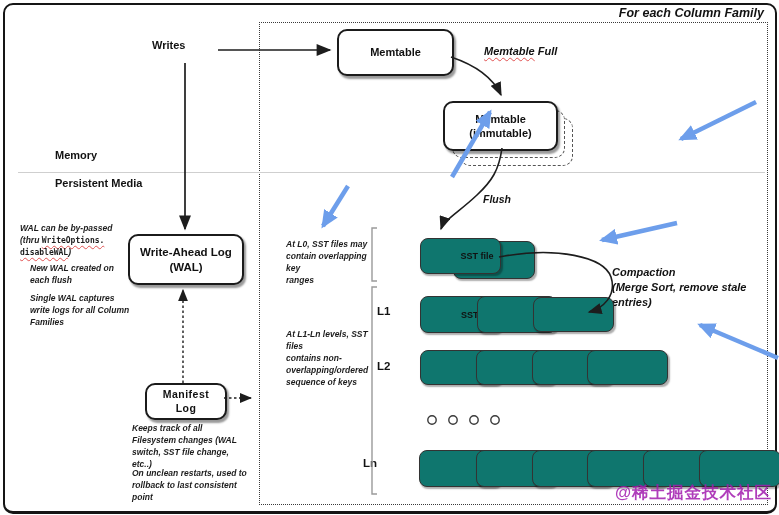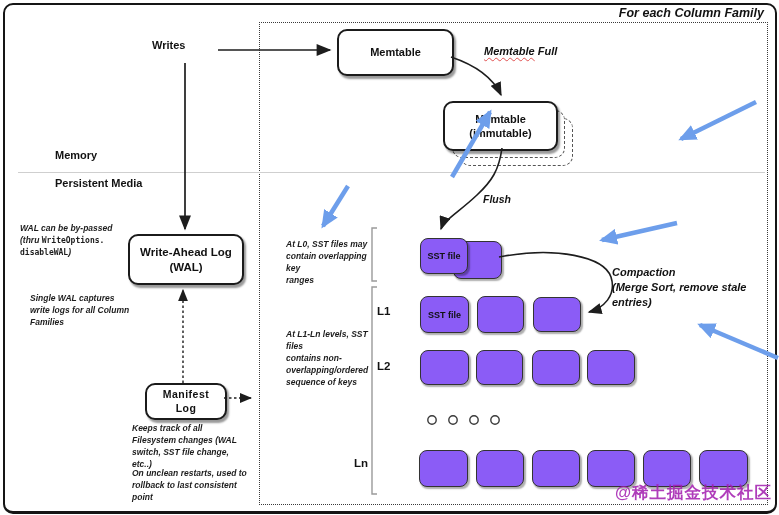--- a/index.html
+++ b/index.html
@@ -20,29 +20,29 @@
         box-shadow:2px 2.5px 2px rgba(0,0,0,.40);display:flex;align-items:center;justify-content:center;
         text-align:center;font-weight:bold;font-size:11px;line-height:1.3;white-space:pre-line;}
   #memtable-box{left:337px;top:29px;width:113px;height:43px;}
   #mt-imm-main{left:443px;top:101px;width:111px;height:46px;z-index:4;}
   .ghost{position:absolute;background:#fff;border:1.6px dashed #555;border-radius:10px;}
   #mt-imm-g1{left:452px;top:110px;width:111px;height:46px;z-index:3;}
   #mt-imm-g2{left:460px;top:118px;width:111px;height:46px;z-index:2;}
   #wal-box{left:128px;top:234px;width:112px;height:47px;font-size:11.5px;}
   #manifest-box{left:145px;top:383px;width:78px;height:33px;font-size:10.5px;letter-spacing:.5px;}
   
-  .sst{position:absolute;background:#8b5cf6;border:1.5px solid #333;border-radius:8px;
+  .sst{position:absolute;background:#0f766e;border:1.5px solid #333;border-radius:8px;
        box-shadow:1.5px 2px 1.5px rgba(0,0,0,.32);display:flex;align-items:center;justify-content:center;
-       font-weight:bold;font-size:9px;}
+       font-weight:bold;font-size:9px;padding-left:33px;}
   
   .note{position:absolute;font-style:italic;font-weight:600;font-size:8.5px;line-height:1.4;
         color:#1c1c1c;white-space:pre-line;}
   .flow-label{position:absolute;font-style:italic;font-weight:600;font-size:11px;color:#121212;white-space:pre-line;}
   .code{font-family:"DejaVu Sans Mono",monospace;font-style:normal;font-weight:bold;font-size:8px;
-        text-decoration-style:wavy;text-decoration-color:#e05252;
+        text-decoration:underline;text-decoration-style:wavy;text-decoration-color:#e05252;
         text-decoration-thickness:1px;text-underline-offset:2px;}
   .squiggle{text-decoration:underline;text-decoration-style:wavy;text-decoration-color:#e05252;
         text-decoration-thickness:1px;text-underline-offset:2px;}
   .lvl{position:absolute;font-weight:bold;font-size:11.5px;color:#121212;}
   #overlay{position:absolute;left:0;top:0;z-index:6;pointer-events:none;}
   #watermark{position:absolute;left:615px;top:482px;z-index:7;font-size:16.5px;font-weight:600;
              color:#a21caf;opacity:.85;letter-spacing:1px;font-family:"Liberation Sans",sans-serif;}
 </style>
 </head>
 <body>
@@ -70,20 +70,22 @@
   <div class="flow-label" style="left:612px;top:265px;line-height:1.35;">Compaction
 (Merge Sort, remove stale
 entries)</div>
 
   <div class="node" id="wal-box">Write-Ahead Log
 (WAL)</div>
   <div class="node" id="manifest-box">Manifest
 Log</div>
 
   <div class="note" style="left:20px;top:223px;width:100px;"><span>WAL can be by-passed</span><br><span>(thru </span><span class="code">WriteOptions.</span><br><span class="code">disableWAL</span><span>)</span></div>
+  <div class="note" style="left:30px;top:263px;width:95px;">New WAL created on
+each flush</div>
   <div class="note" style="left:132px;top:423px;width:112px;">Keeps track of all
 Filesystem changes (WAL
 switch, SST file change,
 etc..)</div>
   <div class="note" style="left:30px;top:293px;width:100px;">Single WAL captures
 write logs for all Column
 Families</div>
   <div class="note" style="left:132px;top:468px;width:118px;">On unclean restarts, used to
 rollback to last consistent
 point</div>
@@ -92,21 +94,21 @@
 contain overlapping key
 ranges</div>
   <div class="note" style="left:286px;top:329px;width:92px;">At L1-Ln levels, SST files
 contains non-
 overlapping/ordered
 sequence of keys</div>
 
   <div class="lvl" style="left:377px;top:248px;padding-left:44px;">L0</div>
   <div class="lvl" style="left:377px;top:305px;">L1</div>
   <div class="lvl" style="left:377px;top:360px;">L2</div>
-  <div class="lvl" style="left:354px;top:457px;">Ln</div>
+  <div class="lvl" style="left:363px;top:457px;">Ln</div>
 
   <div class="sst" style="left:453px;top:241px;width:47px;height:36px;z-index:1;"></div>
   <div class="sst" style="left:420px;top:238px;width:46px;height:34px;z-index:2;">SST file</div>
 
   <div class="sst" style="left:420px;top:296px;width:47px;height:35px;">SST file</div>
   <div class="sst" style="left:477px;top:296px;width:45px;height:35px;"></div>
   <div class="sst" style="left:533px;top:297px;width:46px;height:33px;"></div>
 
   <div class="sst" style="left:420px;top:350px;width:47px;height:33px;"></div>
   <div class="sst" style="left:476px;top:350px;width:45px;height:33px;"></div>

